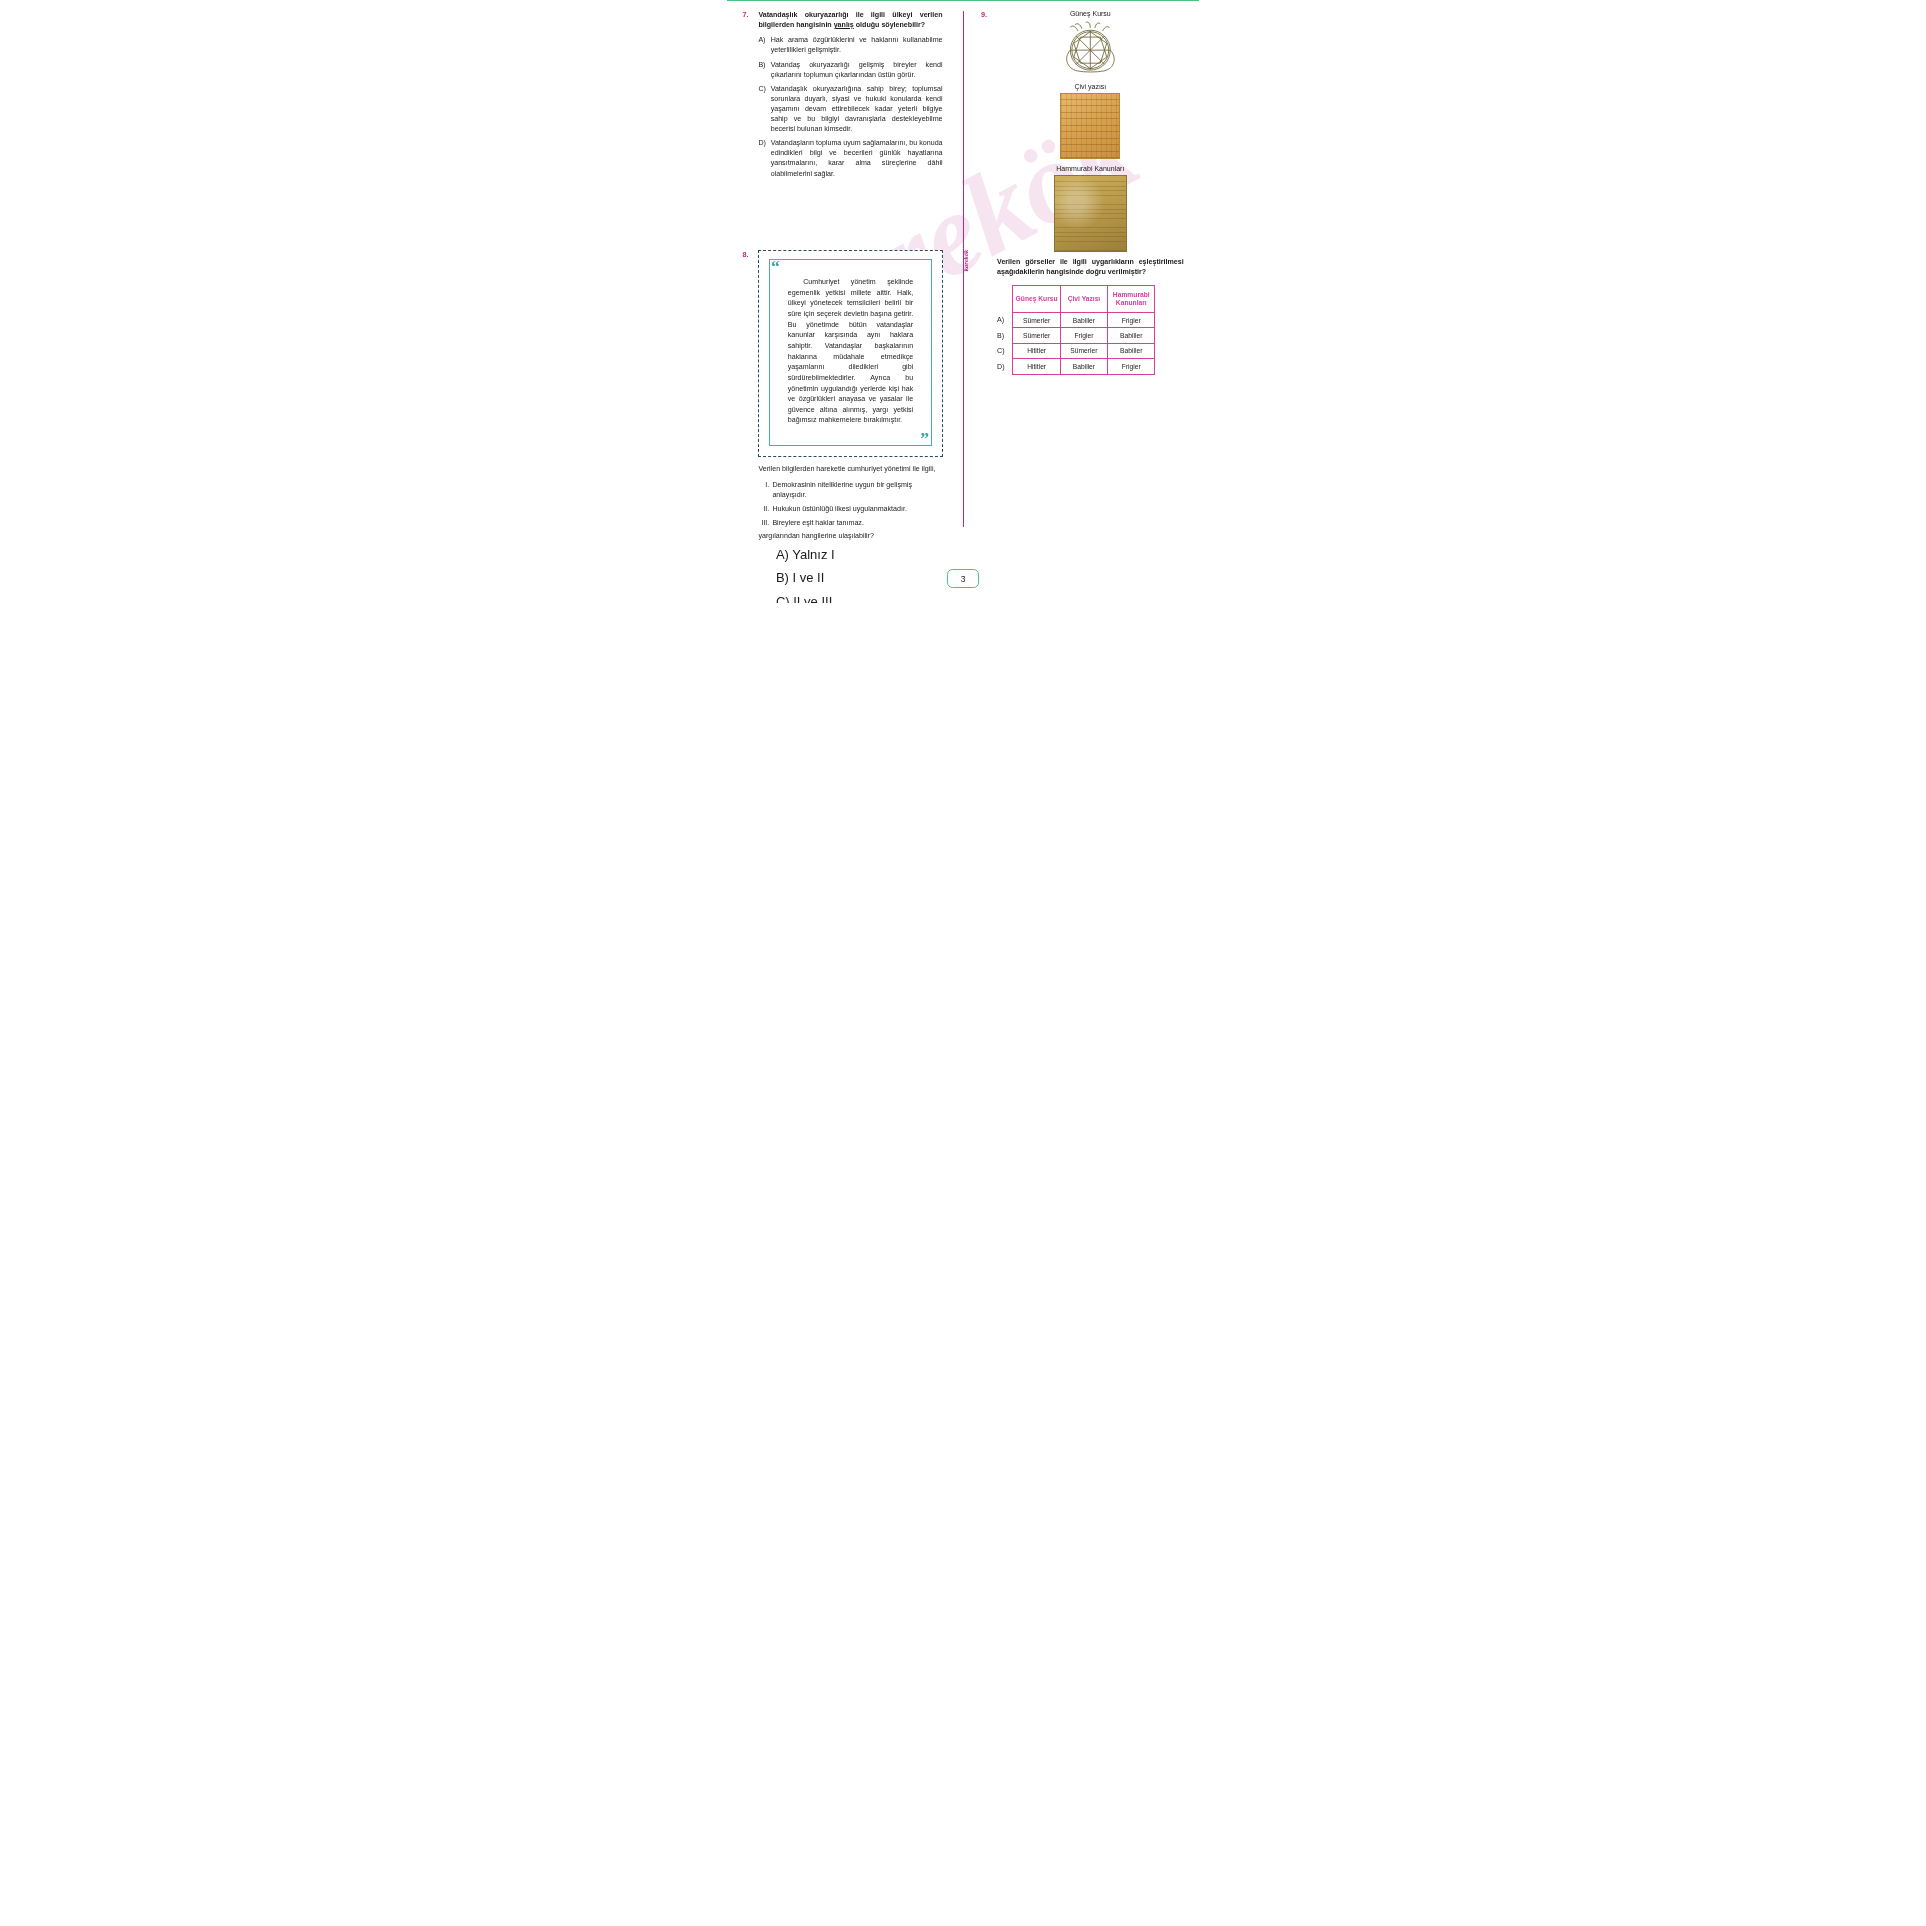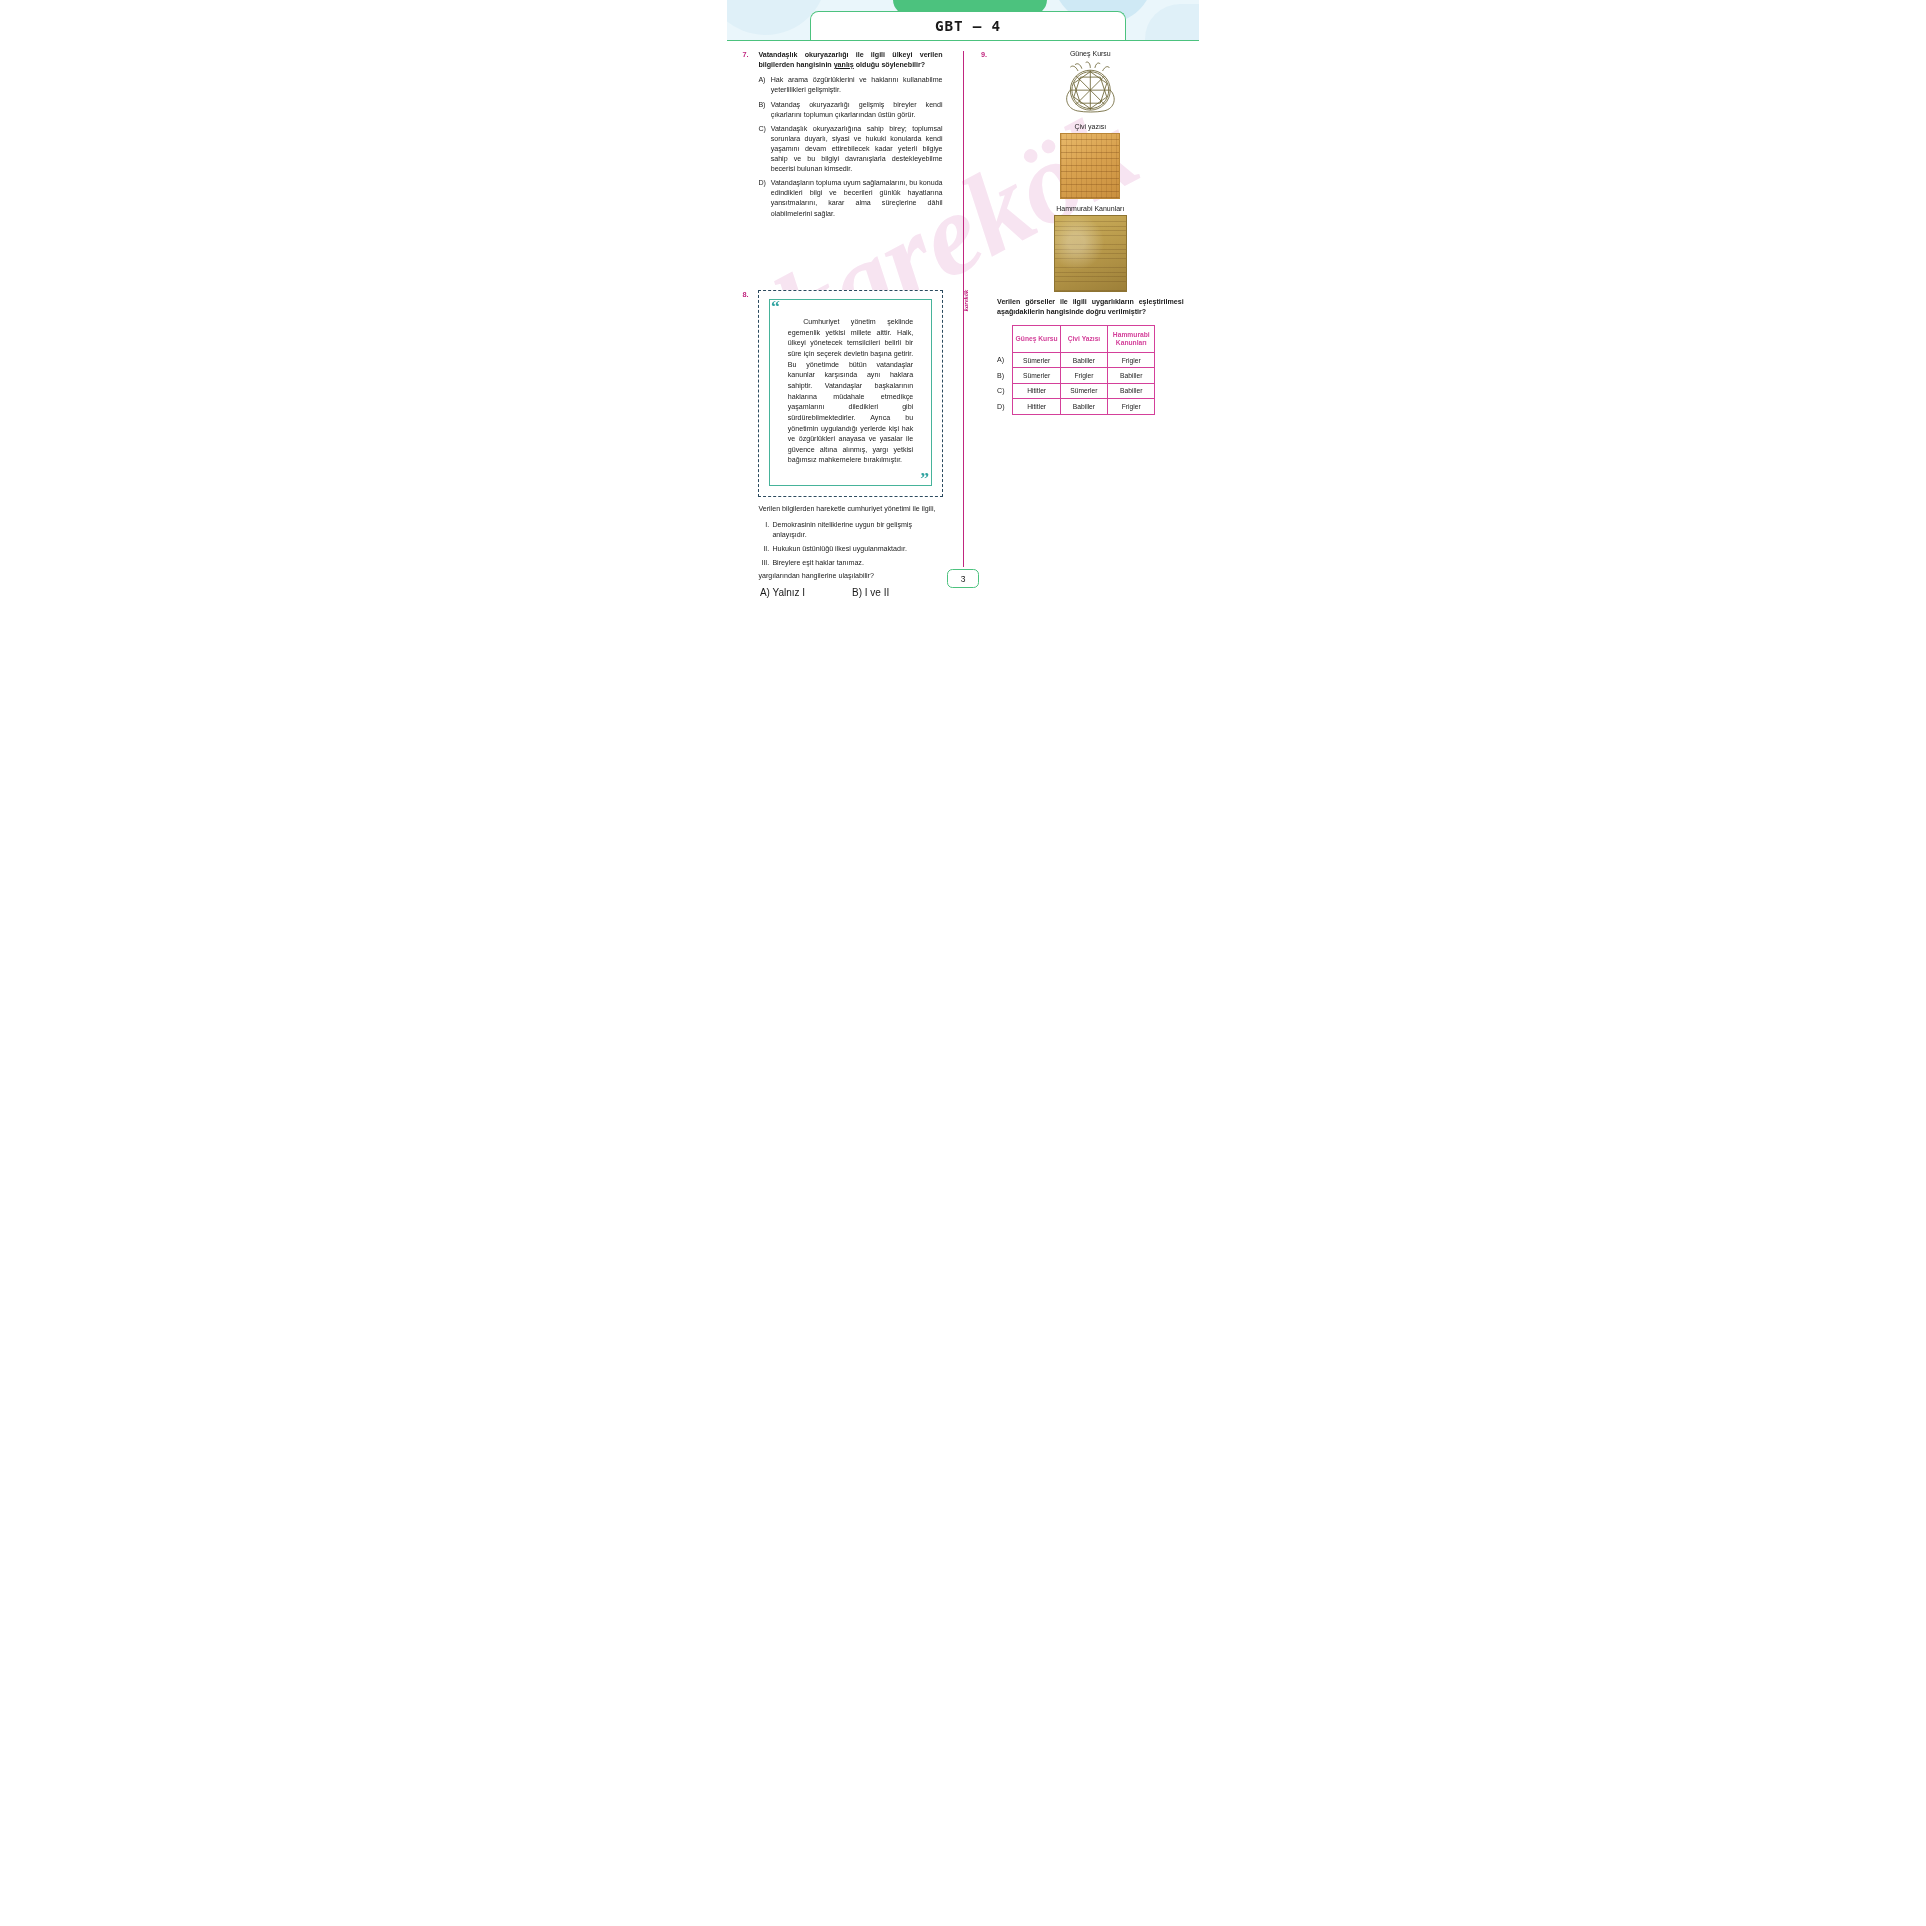--- a/index.html
+++ b/index.html
@@ -260,24 +260,25 @@
     padding-right: 3.1px;
     box-sizing: border-box;
   }
   .two-col-opts {
     display: flex;
     flex-wrap: wrap;
     margin-top: 5.4px;
   }
   .two-col-opts .opt2 {
     width: 50%;
-    font-size: 10px;
+    font-size: 13px;
     margin-bottom: 8.5px;
     box-sizing: border-box;
     padding-left: 1.5px;
+    margin-left: 16px;
   }
 
   
   .fig-caption {
     text-align: center;
     font-size: 7px;
     margin: 0 0 3.1px 0;
   }
   .fig-wrap {
     display: flex;
@@ -366,29 +367,20 @@
     justify-content: center;
     font-size: 8.5px;
     z-index: 3;
   }
 </style>
 </head>
 <body>
 
 <div class="page">
 
-  <div class="header">
-    <div class="deco-a"></div>
-    <div class="deco-b"></div>
-    <div class="deco-c"></div>
-    <div class="deco-d"></div>
-    <div class="title-plate">
-      <span class="title-text">GBT – 4</span>
-    </div>
-  </div>
   <div class="header-rule"></div>
 
   <div class="watermark">karekök</div>
 
   <div class="content">
 
     <div class="col-left">
 
       <div class="q-block">
         <div class="q-num">7.</div>

